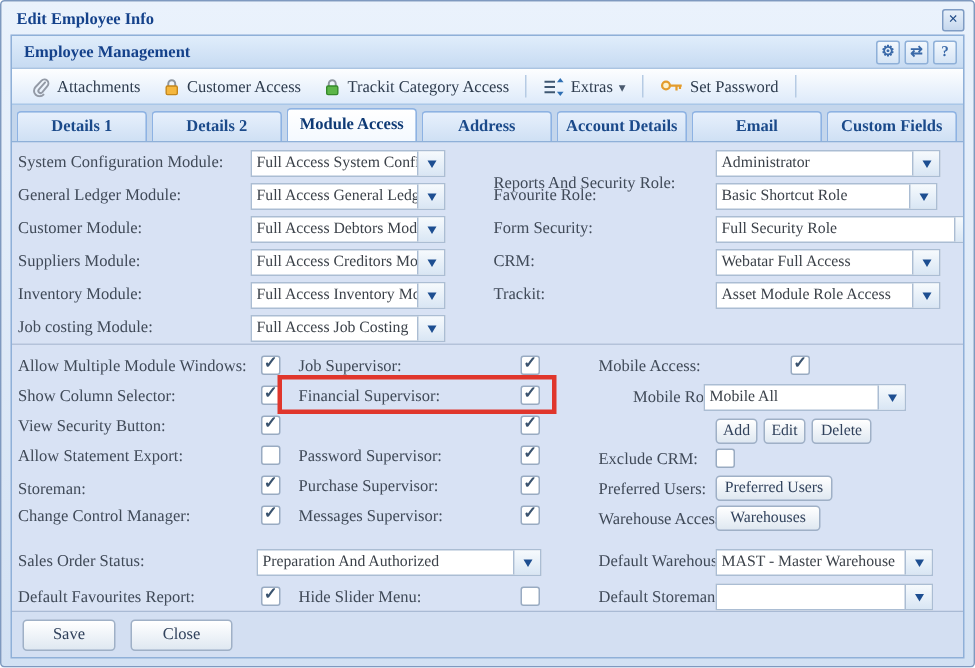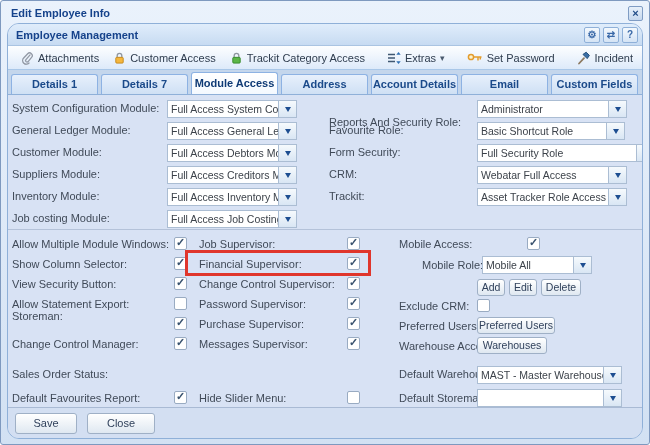--- a/index.html
+++ b/index.html
@@ -1,30 +1,30 @@
 <!DOCTYPE html>
 <html><head>
 <meta charset="utf-8">
 <style>
   html,body{margin:0;padding:0;background:#fff;}
   .window{
     position:relative;width:650px;height:445px;box-sizing:border-box;
     border:1px solid #7e99bf;border-radius:3px;overflow:hidden;
     background:linear-gradient(#eaf2fc,#d2e1f3);
-    font-family:Liberation Sans, sans-serif;
+    font-family:Liberation Serif, serif;
     display:flex;flex-direction:column;
   }
   
   .titlebar{height:20px;display:flex;align-items:center;padding:2px 6px 0 10px;flex:0 0 auto;}
   .titlebar .t{font-size:11px;font-weight:bold;color:#15428b;flex:1;}
   .winclose{width:15px;height:15px;box-sizing:border-box;border:1px solid #7f9cc4;border-radius:2px;
     background:linear-gradient(#e7f0fa,#c6d8ee);color:#1e4a86;font-size:11px;font-weight:bold;
     line-height:12px;text-align:center;cursor:default;}
   
-  .panel{flex:1;margin:0 6px 5px;border:1px solid #8fb0d8;border-radius:12px;background:#d8e2f4;
+  .panel{flex:1;margin:0 6px 5px;border:1px solid #8fb0d8;border-radius:0;background:#d8e2f4;
     display:flex;flex-direction:column;overflow:hidden;}
   .phead{height:21px;flex:0 0 auto;background:linear-gradient(#e0edfb,#c7dbf2);border-bottom:1px solid #aac4e2;
     display:flex;align-items:center;padding:0 4px 0 8px;}
   .phead .t{font-size:11px;font-weight:bold;color:#15428b;flex:1;}
   .htool{width:16px;height:16px;box-sizing:border-box;margin-left:3px;border:1px solid #8fb0d8;border-radius:2px;
     background:linear-gradient(#f3f8fd,#d5e4f5);font-size:10px;font-weight:bold;text-align:center;line-height:14px;color:#3a69a8;}
   
   .toolbar{height:23px;flex:0 0 auto;background:linear-gradient(#fdfeff,#ddeafa);border-bottom:1px solid #a9c7e8;
     display:flex;align-items:center;padding:0 6px;gap:2px;}
   .tbtn{display:flex;align-items:center;gap:4px;font-size:11px;color:#2e3c4e;padding:2px 6px;border-radius:2px;white-space:nowrap;}
@@ -114,34 +114,27 @@
       </div>
       <span class="tsep"></span>
       <div class="tbtn">
         <svg width="16" height="12" viewBox="0 0 16 12">
             <circle cx="4" cy="5" r="2.6" fill="#fdf3cf" stroke="#e39c2d" stroke-width="1.5"></circle>
             <path d="M6.6 5 H14.5 M11 5 v3.4 M13.3 5 v2.4" fill="none" stroke="#e39c2d" stroke-width="1.5"></path>
           </svg>
         <span>Set Password</span>
       </div>
       <span class="tsep"></span>
-      <div class="tbtn">
-        <svg width="14" height="14" viewBox="0 0 14 14">
-            <path d="M2 12.5 L7 7.2" stroke="#8d7a62" stroke-width="1.8" stroke-linecap="round"></path>
-            <path d="M6 3.4 l3.2-2.2 3.2 3.2-2.2 3.2 z" fill="#3a6ea5" stroke="#27527d"></path>
-          </svg>
-        <span>Incident</span>
-      </div>
       <span class="tspacer"></span>
 
     </div>
 
     <div class="tabs">
       <div class="tab">Details 1</div>
-      <div class="tab">Details 7</div>
+      <div class="tab">Details 2</div>
       <div class="tab active">Module Access</div>
       <div class="tab">Address</div>
       <div class="tab">Account Details</div>
       <div class="tab">Email</div>
       <div class="tab">Custom Fields</div>
     </div>
 
     <div class="content">
 
       <span class="lbl" style="left:4px;top:7px">System Configuration Module:</span>
@@ -210,21 +203,21 @@
       </div>
       <span class="lbl" style="left:321px;top:73px">CRM:</span>
       <div class="combo" style="left:469px;top:71px;width:150px">
         <span class="combo-val">Webatar Full Access</span>
         <span class="trig">
             <i class="chev"></i>
           </span>
       </div>
       <span class="lbl" style="left:321px;top:95px">Trackit:</span>
       <div class="combo" style="left:469px;top:93px;width:150px">
-        <span class="combo-val">Asset Tracker Role Access</span>
+        <span class="combo-val">Asset Module Role Access</span>
         <span class="trig">
             <i class="chev"></i>
           </span>
       </div>
 
       <div class="sep"></div>
 
       <span class="lbl" style="left:4px;top:143px">Allow Multiple Module Windows:</span>
       <span class="cb" style="left:166px;top:142px">
           <i>✓</i>
@@ -234,38 +227,37 @@
           <i>✓</i>
         </span>
       <span class="lbl" style="left:4px;top:183px">View Security Button:</span>
       <span class="cb" style="left:166px;top:182px">
           <i>✓</i>
         </span>
       <span class="lbl" style="left:4px;top:203px">Allow Statement Export:</span>
       <span class="cb" style="left:166px;top:202px">
           <i></i>
         </span>
-      <span class="lbl" style="left:4px;top:215px">Storeman:</span>
+      <span class="lbl" style="left:4px;top:225px">Storeman:</span>
       <span class="cb" style="left:166px;top:222px">
           <i>✓</i>
         </span>
       <span class="lbl" style="left:4px;top:243px">Change Control Manager:</span>
       <span class="cb" style="left:166px;top:242px">
           <i>✓</i>
         </span>
 
       <span class="lbl" style="left:191px;top:143px">Job Supervisor:</span>
       <span class="cb" style="left:339px;top:142px">
           <i>✓</i>
         </span>
       <span class="lbl" style="left:191px;top:163px">Financial Supervisor:</span>
       <span class="cb" style="left:339px;top:162px">
           <i>✓</i>
         </span>
-      <span class="lbl" style="left:191px;top:183px">Change Control Supervisor:</span>
       <span class="cb" style="left:339px;top:182px">
           <i>✓</i>
         </span>
       <span class="lbl" style="left:191px;top:203px">Password Supervisor:</span>
       <span class="cb" style="left:339px;top:202px">
           <i>✓</i>
         </span>
       <span class="lbl" style="left:191px;top:223px">Purchase Supervisor:</span>
       <span class="cb" style="left:339px;top:222px">
           <i>✓</i>
@@ -276,21 +268,21 @@
         </span>
 
       <div class="hl"></div>
 
       <span class="lbl" style="left:391px;top:143px">Mobile Access:</span>
       <span class="cb" style="left:519px;top:142px">
           <i>✓</i>
         </span>
 
       <span class="lbl" style="left:414px;top:164px">Mobile Role:</span>
-      <div class="combo" style="left:474px;top:161px;width:110px">
+      <div class="combo" style="left:461px;top:161px;width:135px">
         <span class="combo-val">Mobile All</span>
         <span class="trig">
             <i class="chev"></i>
           </span>
       </div>
 
       <div class="btn" style="left:469px;top:184px;width:28px;height:17px">Add</div>
       <div class="btn" style="left:501px;top:184px;width:28px;height:17px">Edit</div>
       <div class="btn" style="left:533px;top:184px;width:40px;height:17px">Delete</div>
 
@@ -299,20 +291,26 @@
           <i></i>
         </span>
 
       <span class="lbl" style="left:391px;top:225px">Preferred Users:</span>
       <div class="btn" style="left:469px;top:222px;width:78px;height:17px">Preferred Users</div>
 
       <span class="lbl" style="left:391px;top:245px">Warehouse Access:</span>
       <div class="btn" style="left:469px;top:242px;width:70px;height:17px">Warehouses</div>
 
       <span class="lbl" style="left:4px;top:273px">Sales Order Status:</span>
+      <div class="combo" style="left:163px;top:271px;width:190px">
+        <span class="combo-val">Preparation And Authorized</span>
+        <span class="trig">
+            <i class="chev"></i>
+          </span>
+      </div>
       <span class="lbl" style="left:391px;top:273px">Default Warehouse:</span>
       <div class="combo" style="left:469px;top:271px;width:145px">
         <span class="combo-val">MAST - Master Warehouse</span>
         <span class="trig">
             <i class="chev"></i>
           </span>
       </div>
 
       <span class="lbl" style="left:4px;top:297px">Default Favourites Report:</span>
       <span class="cb" style="left:166px;top:296px">

